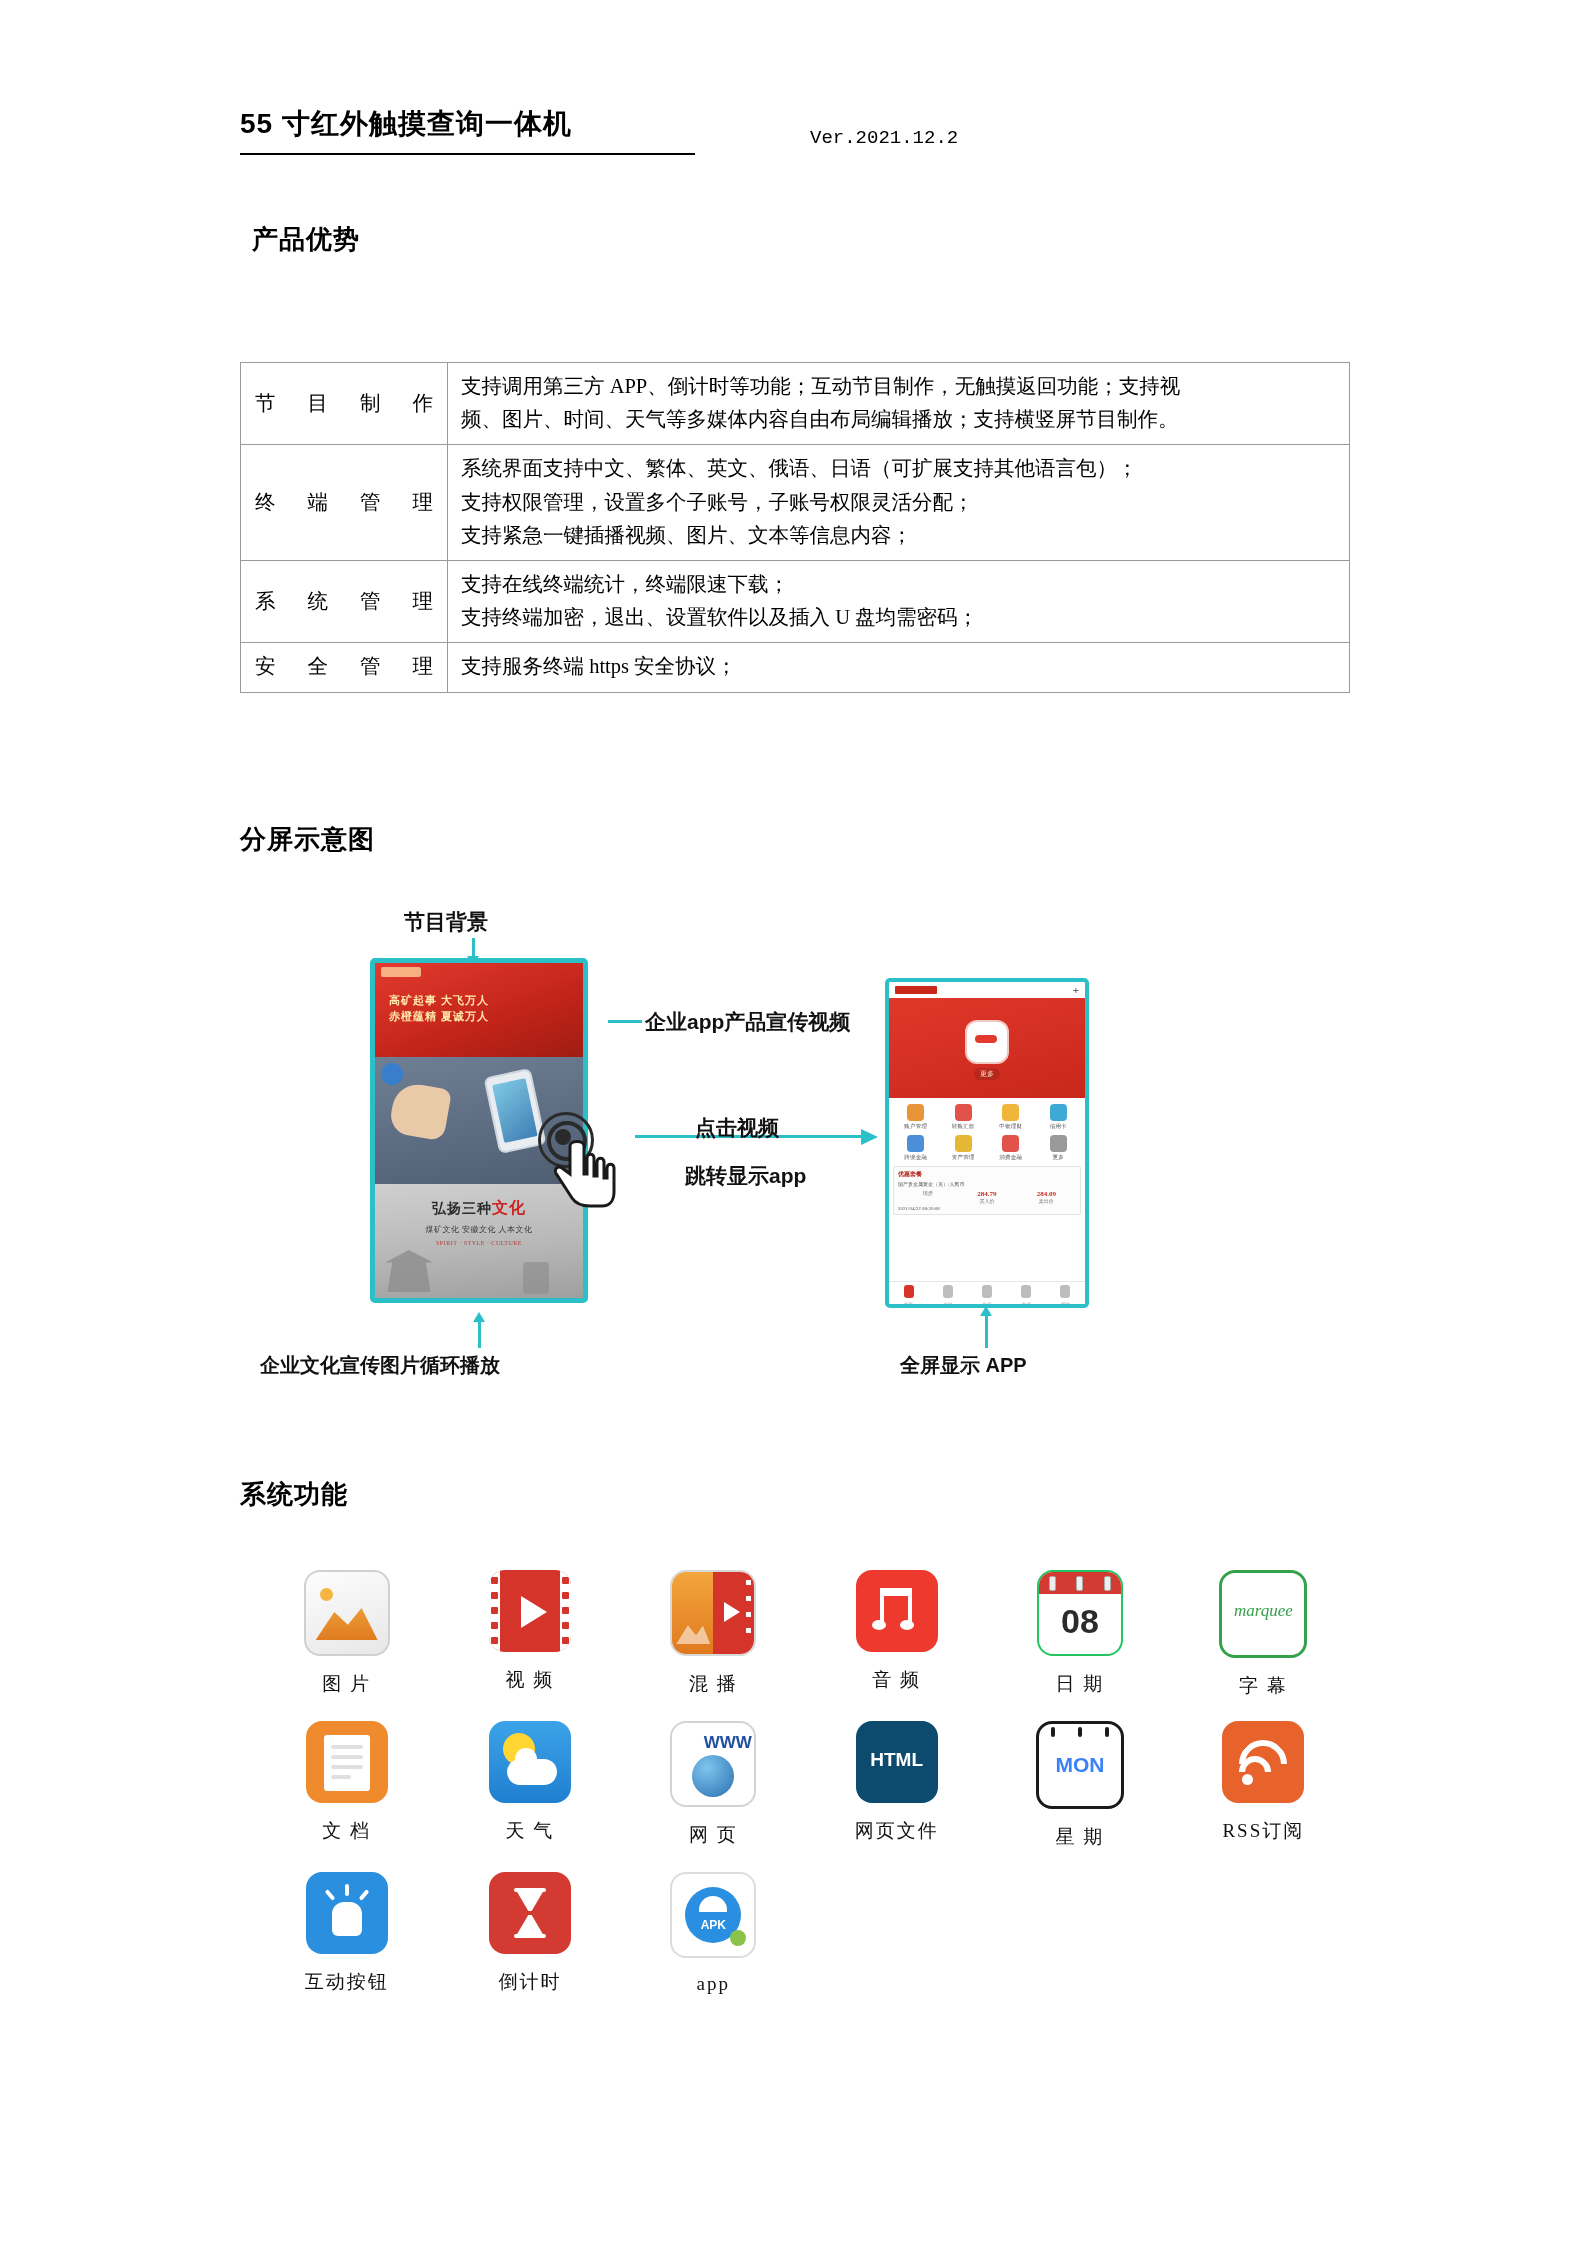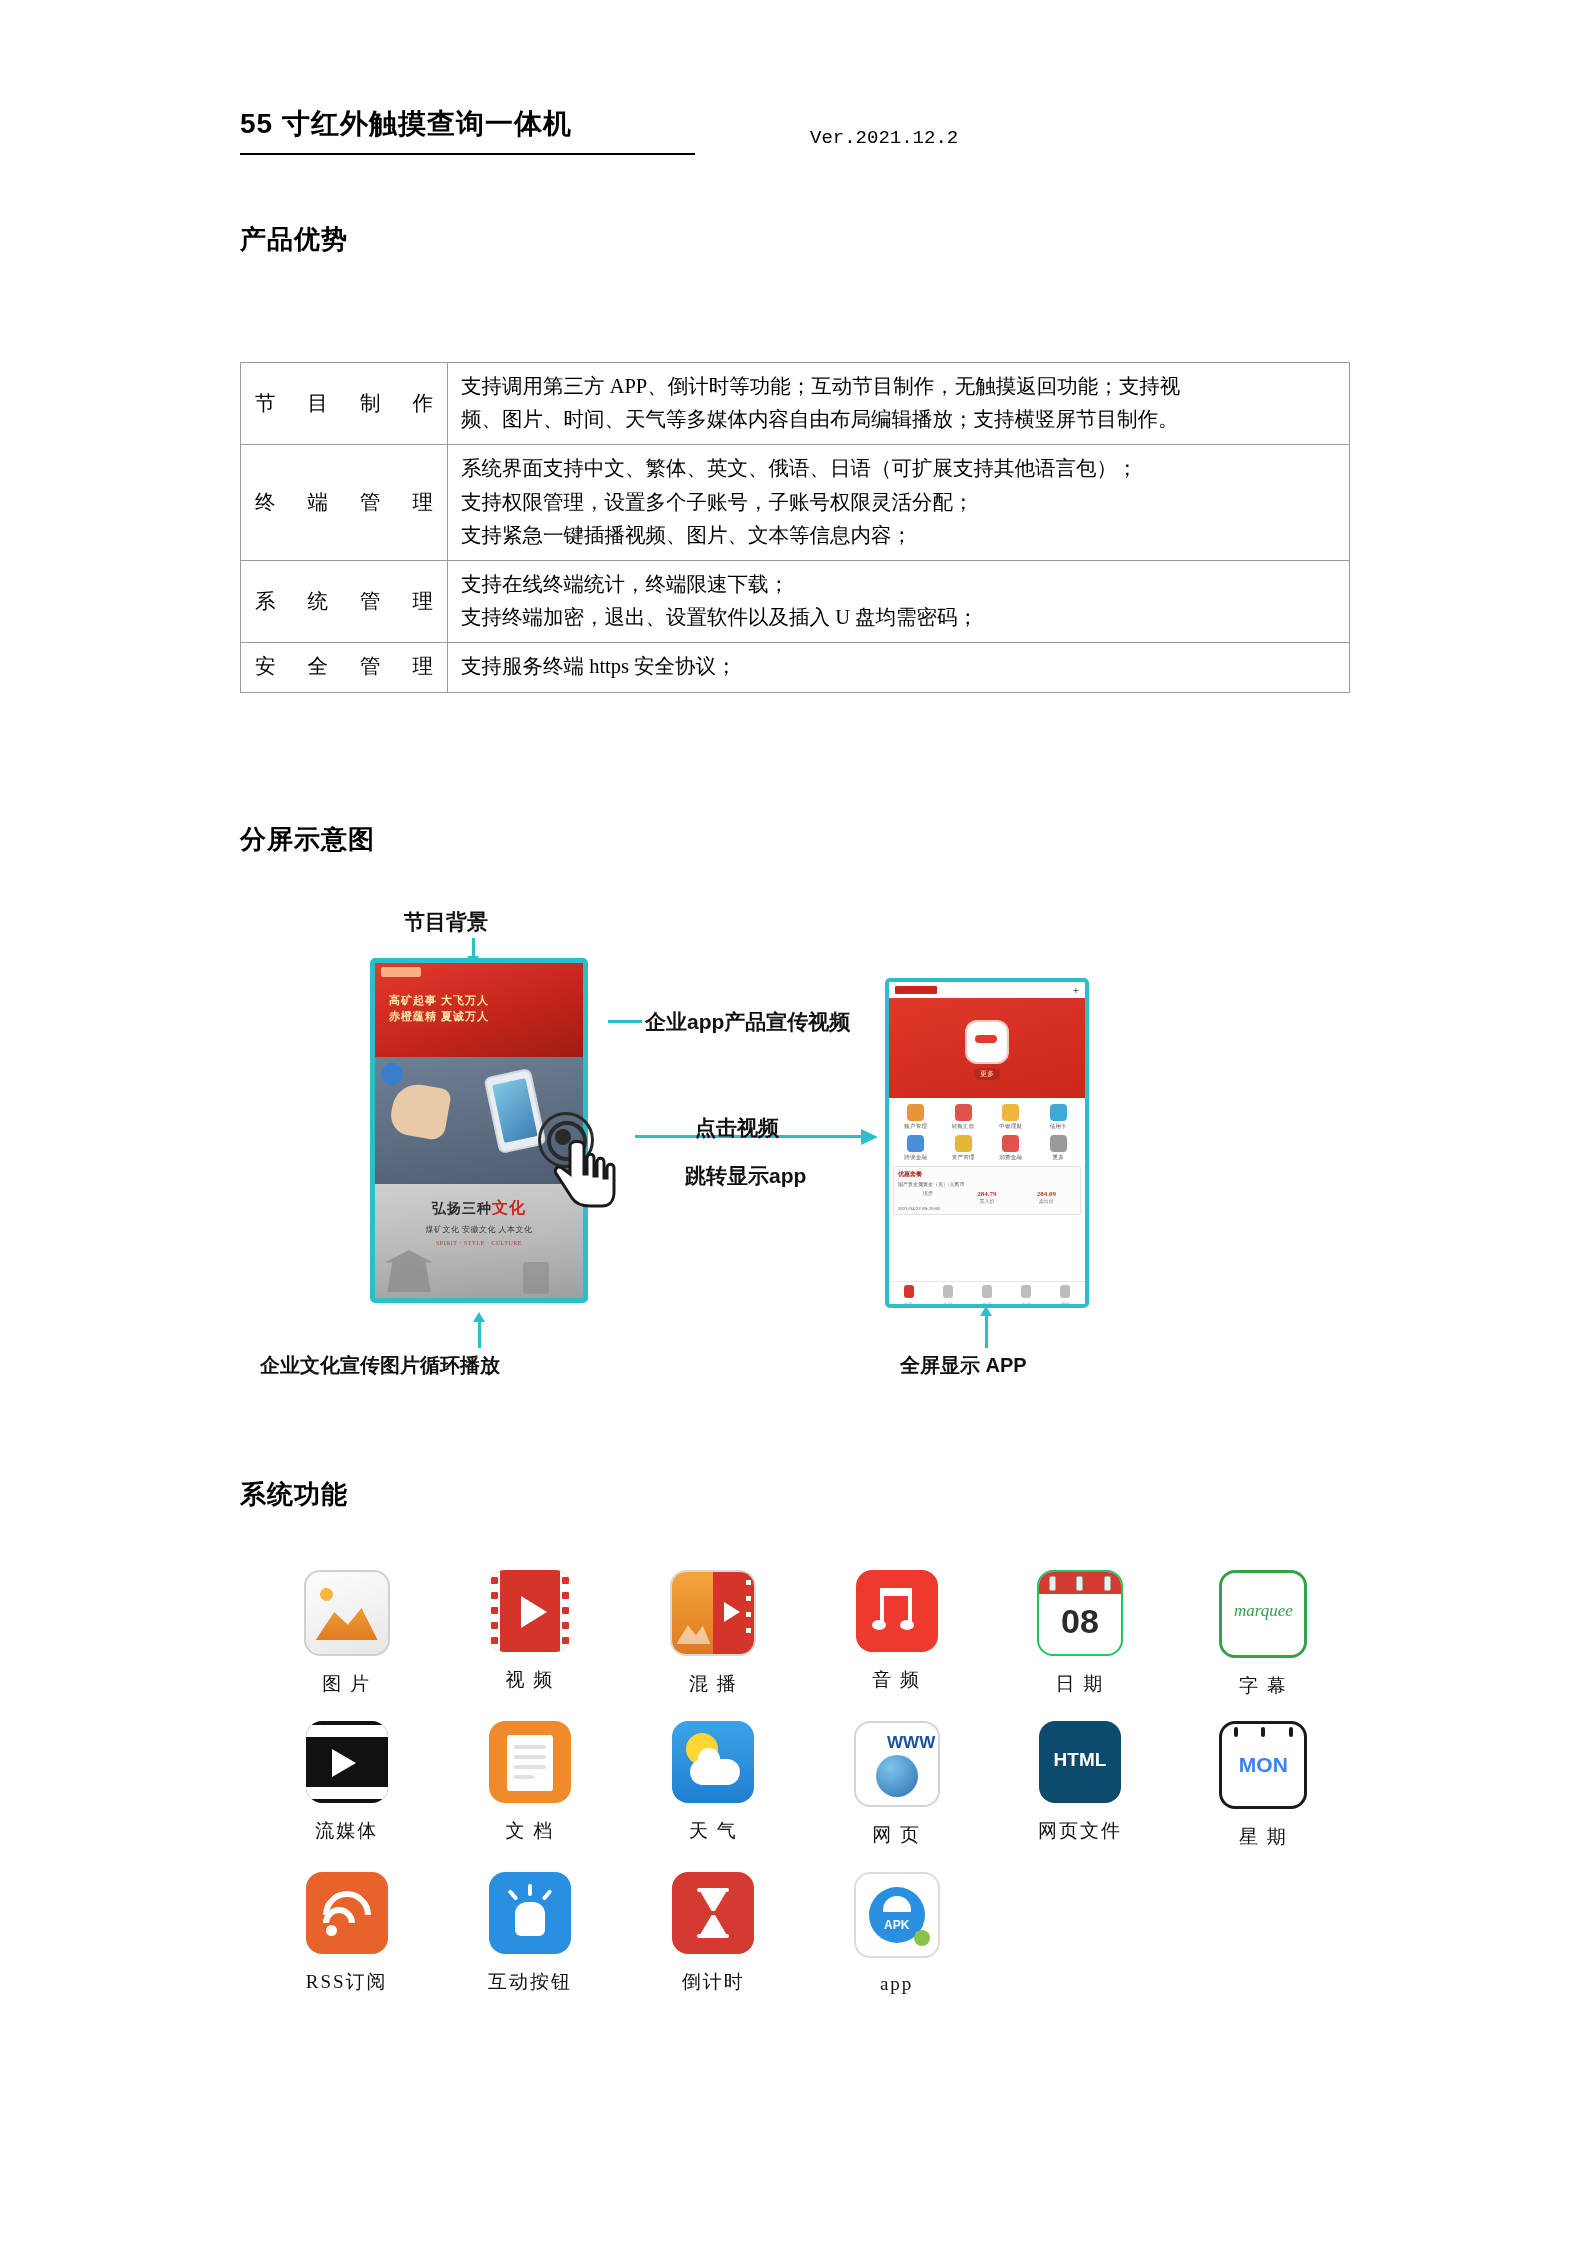--- a/index.html
+++ b/index.html
@@ -48,21 +48,21 @@
     font-size: 19px;
     letter-spacing: 0px;
   }
   
   .section-heading {
     font-family: "Liberation Sans", sans-serif;
     font-weight: bold;
     font-size: 26px;
     letter-spacing: 1px;
   }
-  #heading-advantages { position: absolute; left: 240px; top: 222px; }
+  #heading-advantages { position: absolute; left: 252px; top: 222px; }
   #heading-splitscreen { position: absolute; left: 240px; top: 822px; }
   #heading-sysfunc { position: absolute; left: 240px; top: 1477px; }
 
   
   .adv-table {
     position: absolute;
     left: 240px;
     top: 362px;
     width: 1110px;
     border-collapse: collapse;
@@ -667,28 +667,20 @@
       <div class="icon-label">日 期</div>
     </div>
 
     <div class="icon-cell">
       <div class="icon-box ic-marquee">
         <div class="tx">marquee</div>
       </div>
       <div class="icon-label">字 幕</div>
     </div>
 
-    <div class="icon-cell">
-      <div class="icon-box ic-stream">
-        <div class="band" style="top:4px"></div>
-        <div class="band" style="bottom:4px"></div>
-        <div class="tri"></div>
-      </div>
-      <div class="icon-label">流媒体</div>
-    </div>
 
     <div class="icon-cell">
       <div class="icon-box ic-doc">
         <div class="pg">
           <i style="top:10px;width:32px"></i>
             <i style="top:20px;width:32px"></i>
           <i style="top:30px;width:32px"></i>
             <i style="top:40px;width:20px"></i>
         </div>
       </div>

